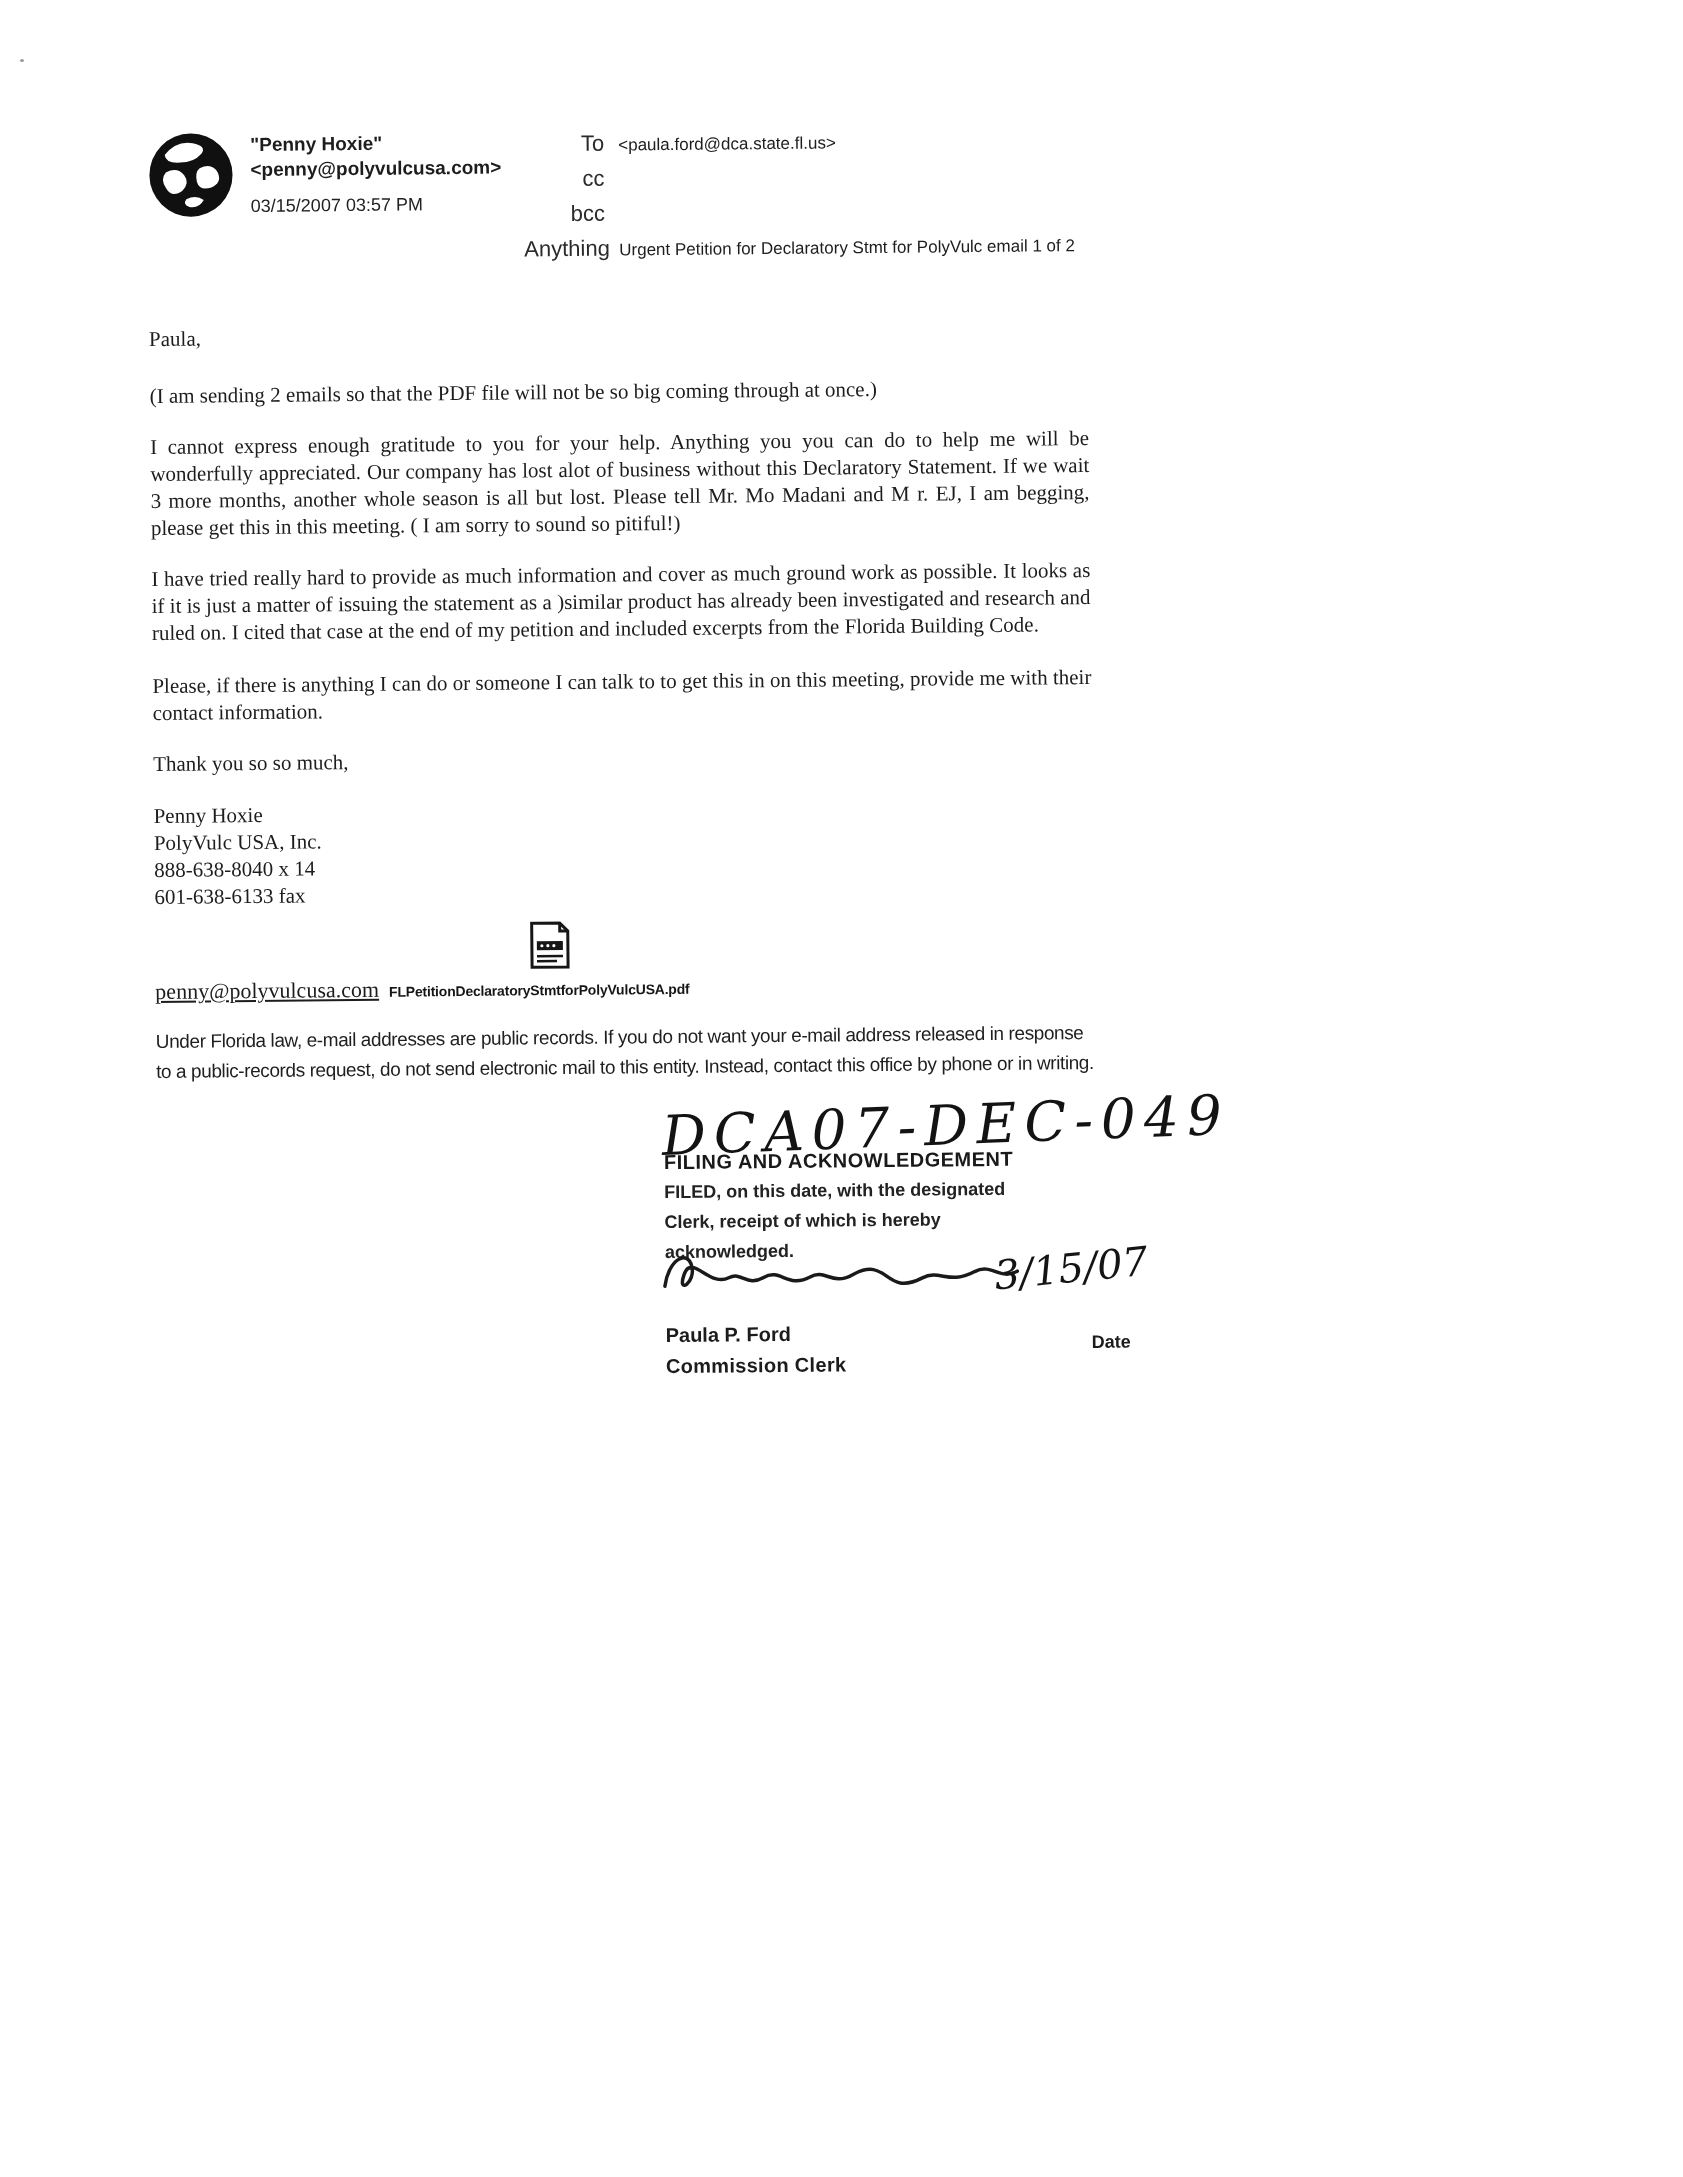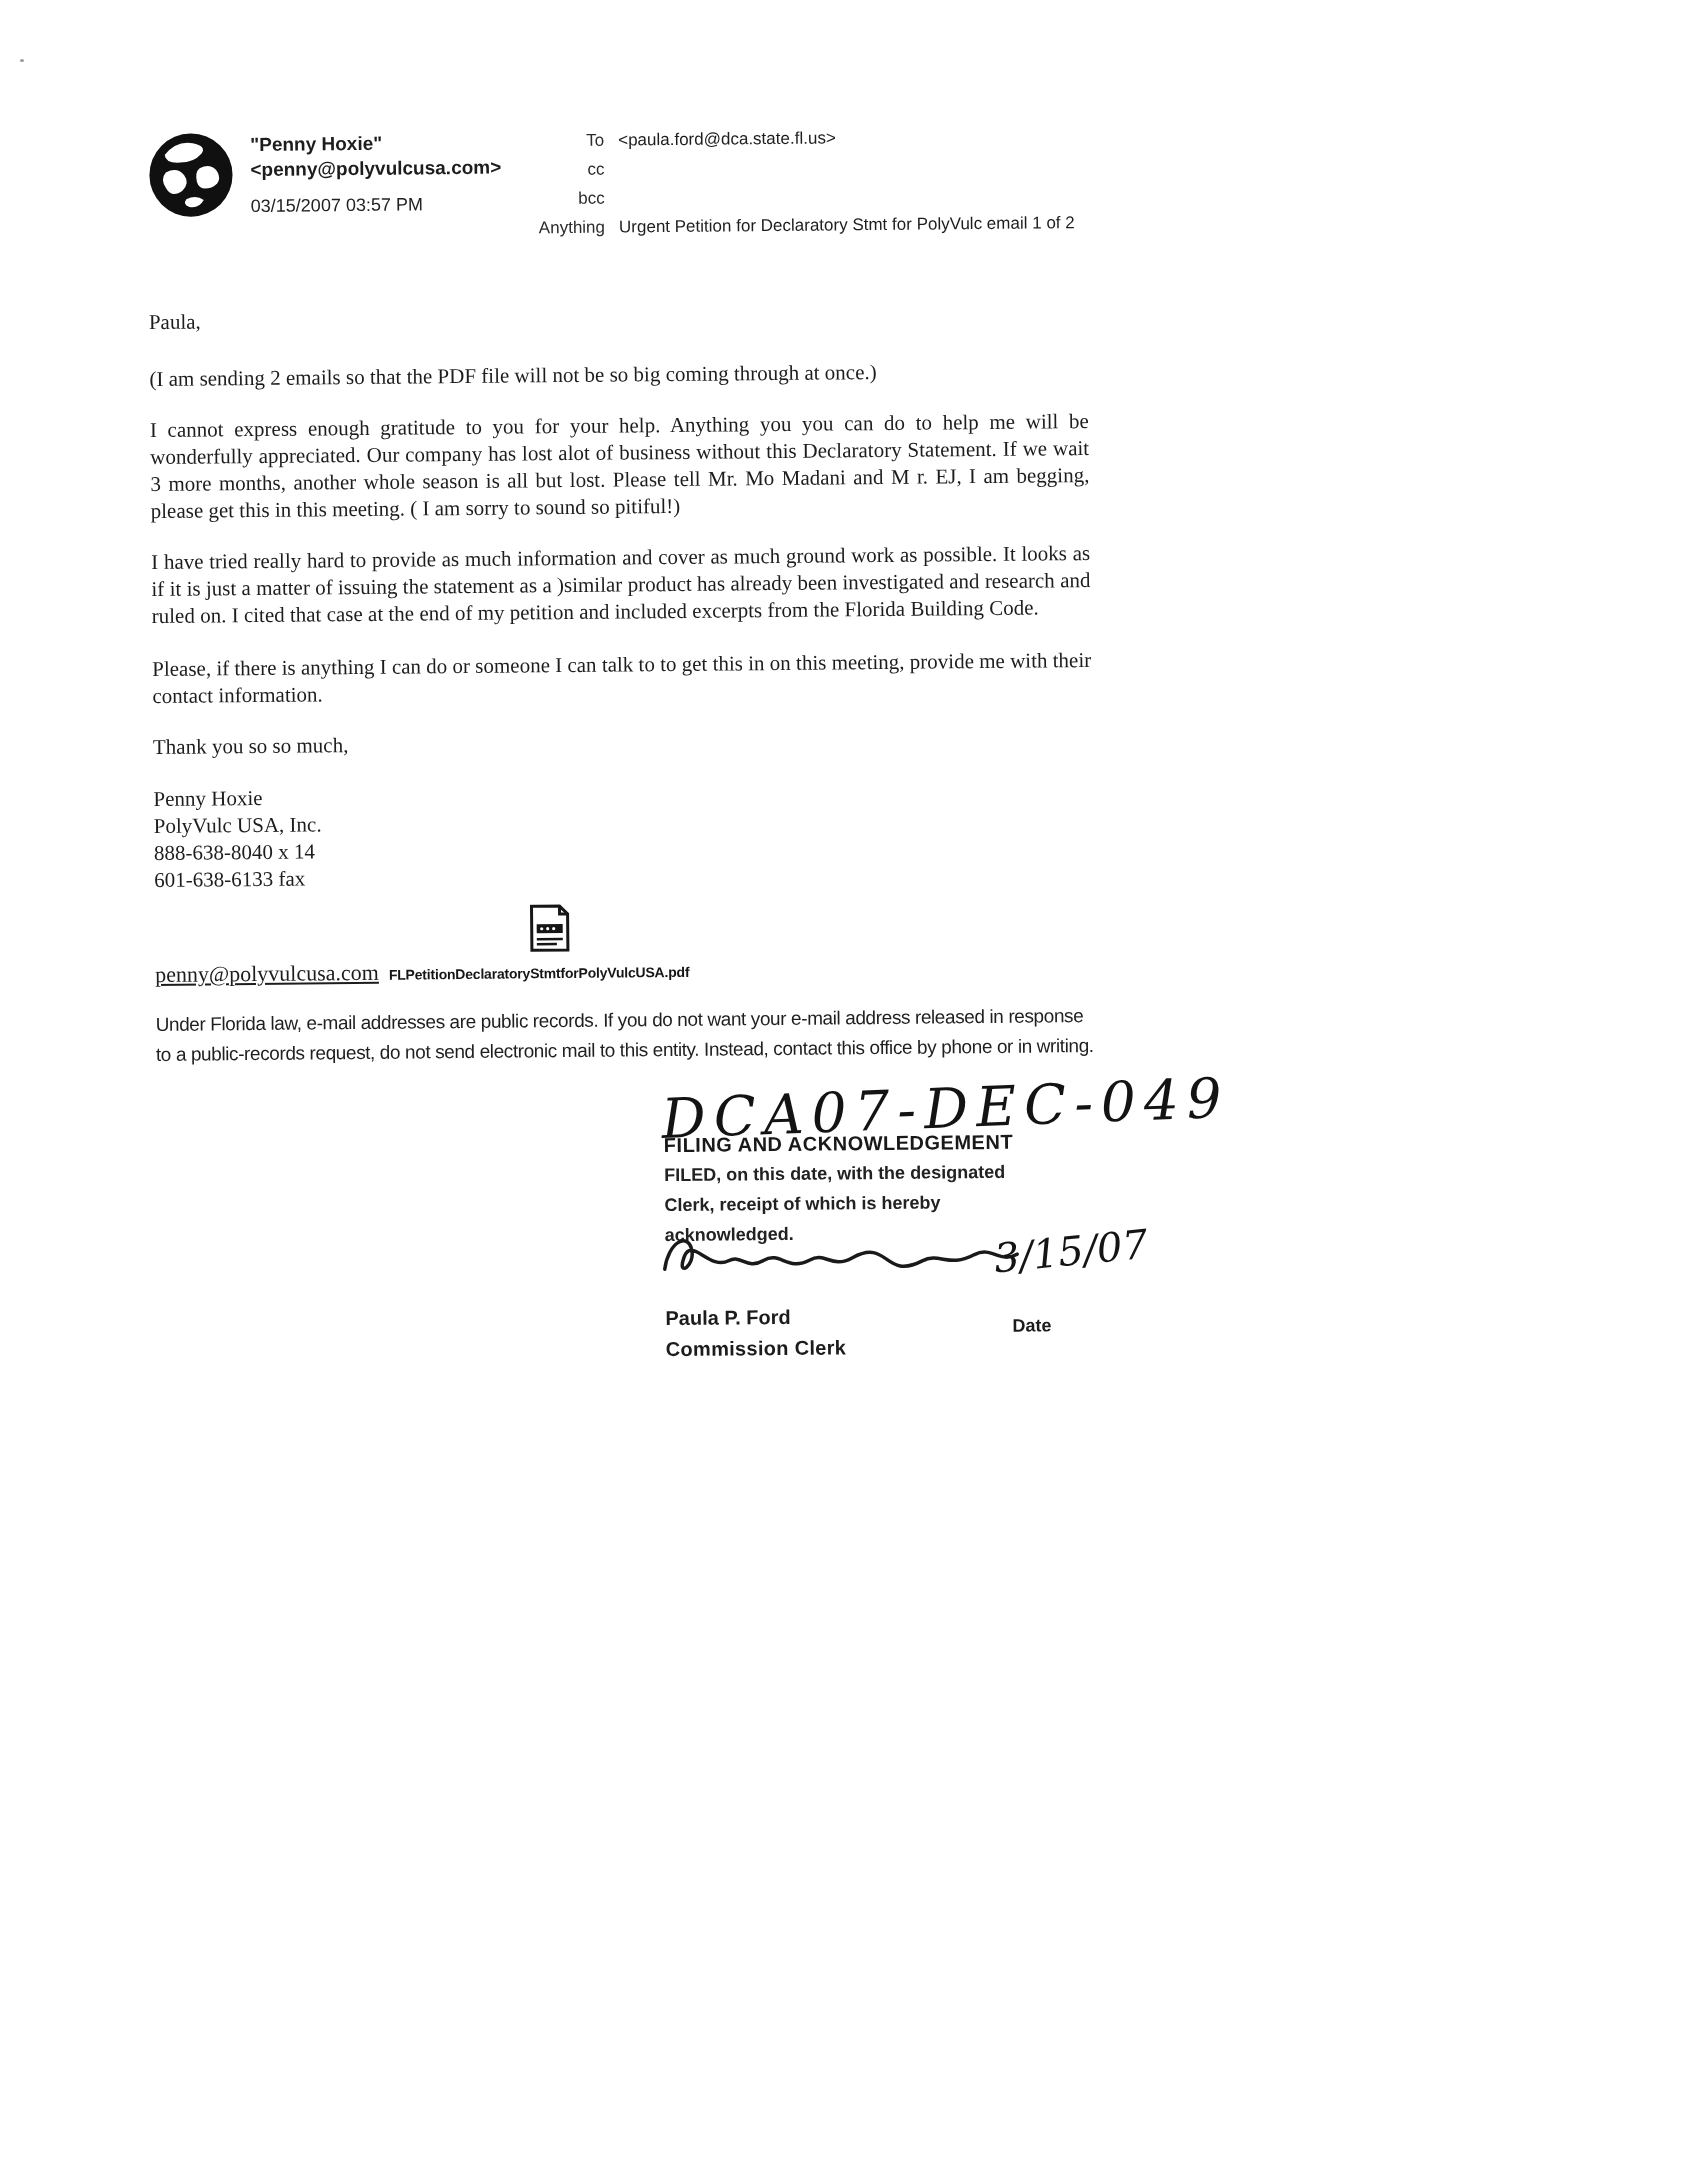--- a/index.html
+++ b/index.html
@@ -31,21 +31,21 @@
     grid-template-columns: 103px 273px 1fr;
     align-items: start;
     min-height: 131px;
   }
   .globe { width: 87px; height: 87px; margin-top: 5px; }
   .sender { font-family: "Liberation Sans", sans-serif; padding-top: 6px; }
   .sender-name, .sender-email { font-weight: bold; font-size: 19px; line-height: 25px; }
   .sent-datetime { font-size: 18px; margin-top: 14px; color: #222; }
   .recipients { font-family: "Liberation Sans", sans-serif; padding-top: 8px; }
   .rcp-row { display: flex; align-items: baseline; margin-bottom: 9px; }
-  .rcp-lbl { display: inline-block; width: 81px; text-align: right; font-size: 17px; color: #2b2b2b; flex: 0 0 81px; }
+  .rcp-lbl { display: inline-block; width: 81px; text-align: right; font-size: 22px; color: #2b2b2b; flex: 0 0 81px; }
   .rcp-val { margin-left: 14px; font-size: 17px; white-space: nowrap; color: #1d1d1d; }
   .subject-row { margin-top: 3px; }
 
   
   .body-text { margin-top: 51px; font-size: 21px; line-height: 27px; }
   .salutation { margin-bottom: 30px; }
   .para { margin-bottom: 24px; }
   .just { text-align: justify; }
   .para:nth-of-type(4) { margin-bottom: 26px; }
   .closing { margin-top: 4px; margin-bottom: 25px; }
@@ -90,21 +90,21 @@
   .sig-row { position: relative; height: 57px; }
   .signature { position: absolute; left: -8px; top: -24px; }
   .hand-date {
     position: absolute; right: -18px; top: -18px;
     font-family: "DejaVu Serif", serif; font-style: italic;
     font-size: 40px; transform: rotate(-5deg); white-space: nowrap; color: #141414;
   }
   .names-row { display: flex; justify-content: space-between; align-items: flex-start; }
   .signer-name { font-weight: bold; font-size: 20px; }
   .signer-title { font-weight: bold; font-size: 20px; margin-top: 8px; letter-spacing: 0.3px; }
-  .date-label { font-weight: bold; font-size: 18px; margin-top: 12px; margin-right: 79px; }
+  .date-label { font-weight: bold; font-size: 18px; margin-top: 12px; }
 </style>
 </head>
 <body>
 
 <div class="page">
   <div class="speck"></div>
 
   <div class="letter">
 
     <div class="header">

